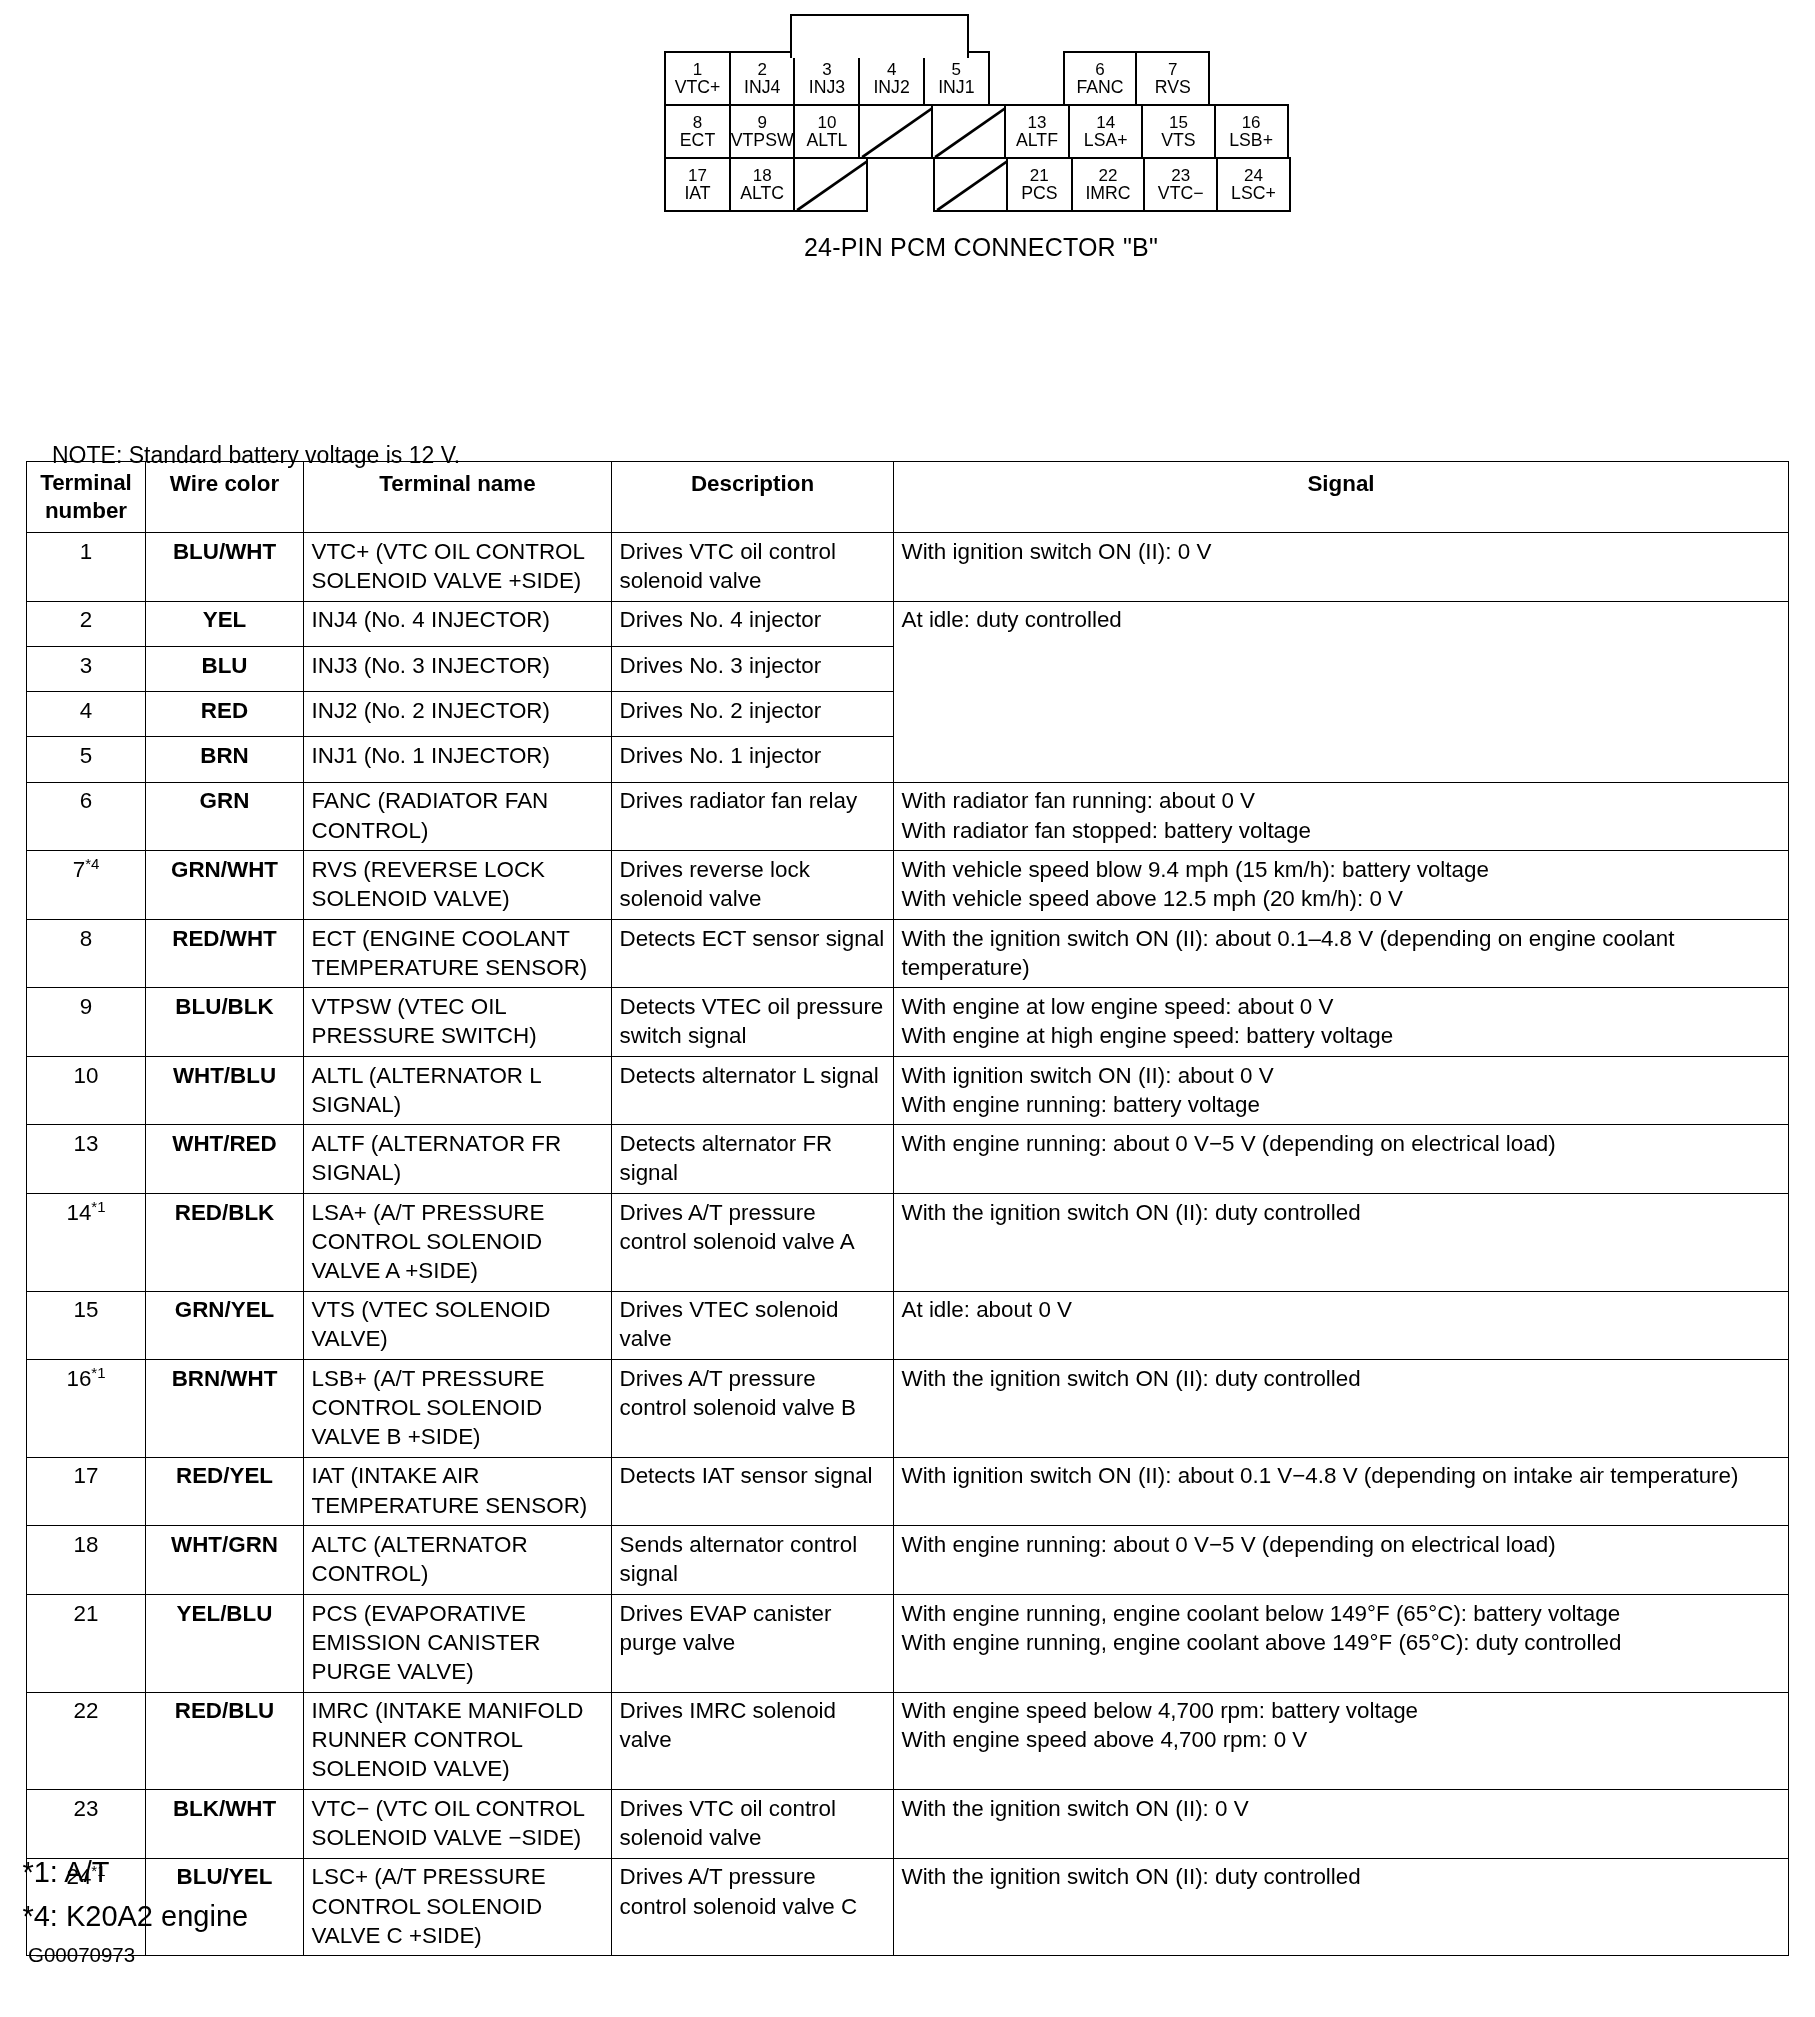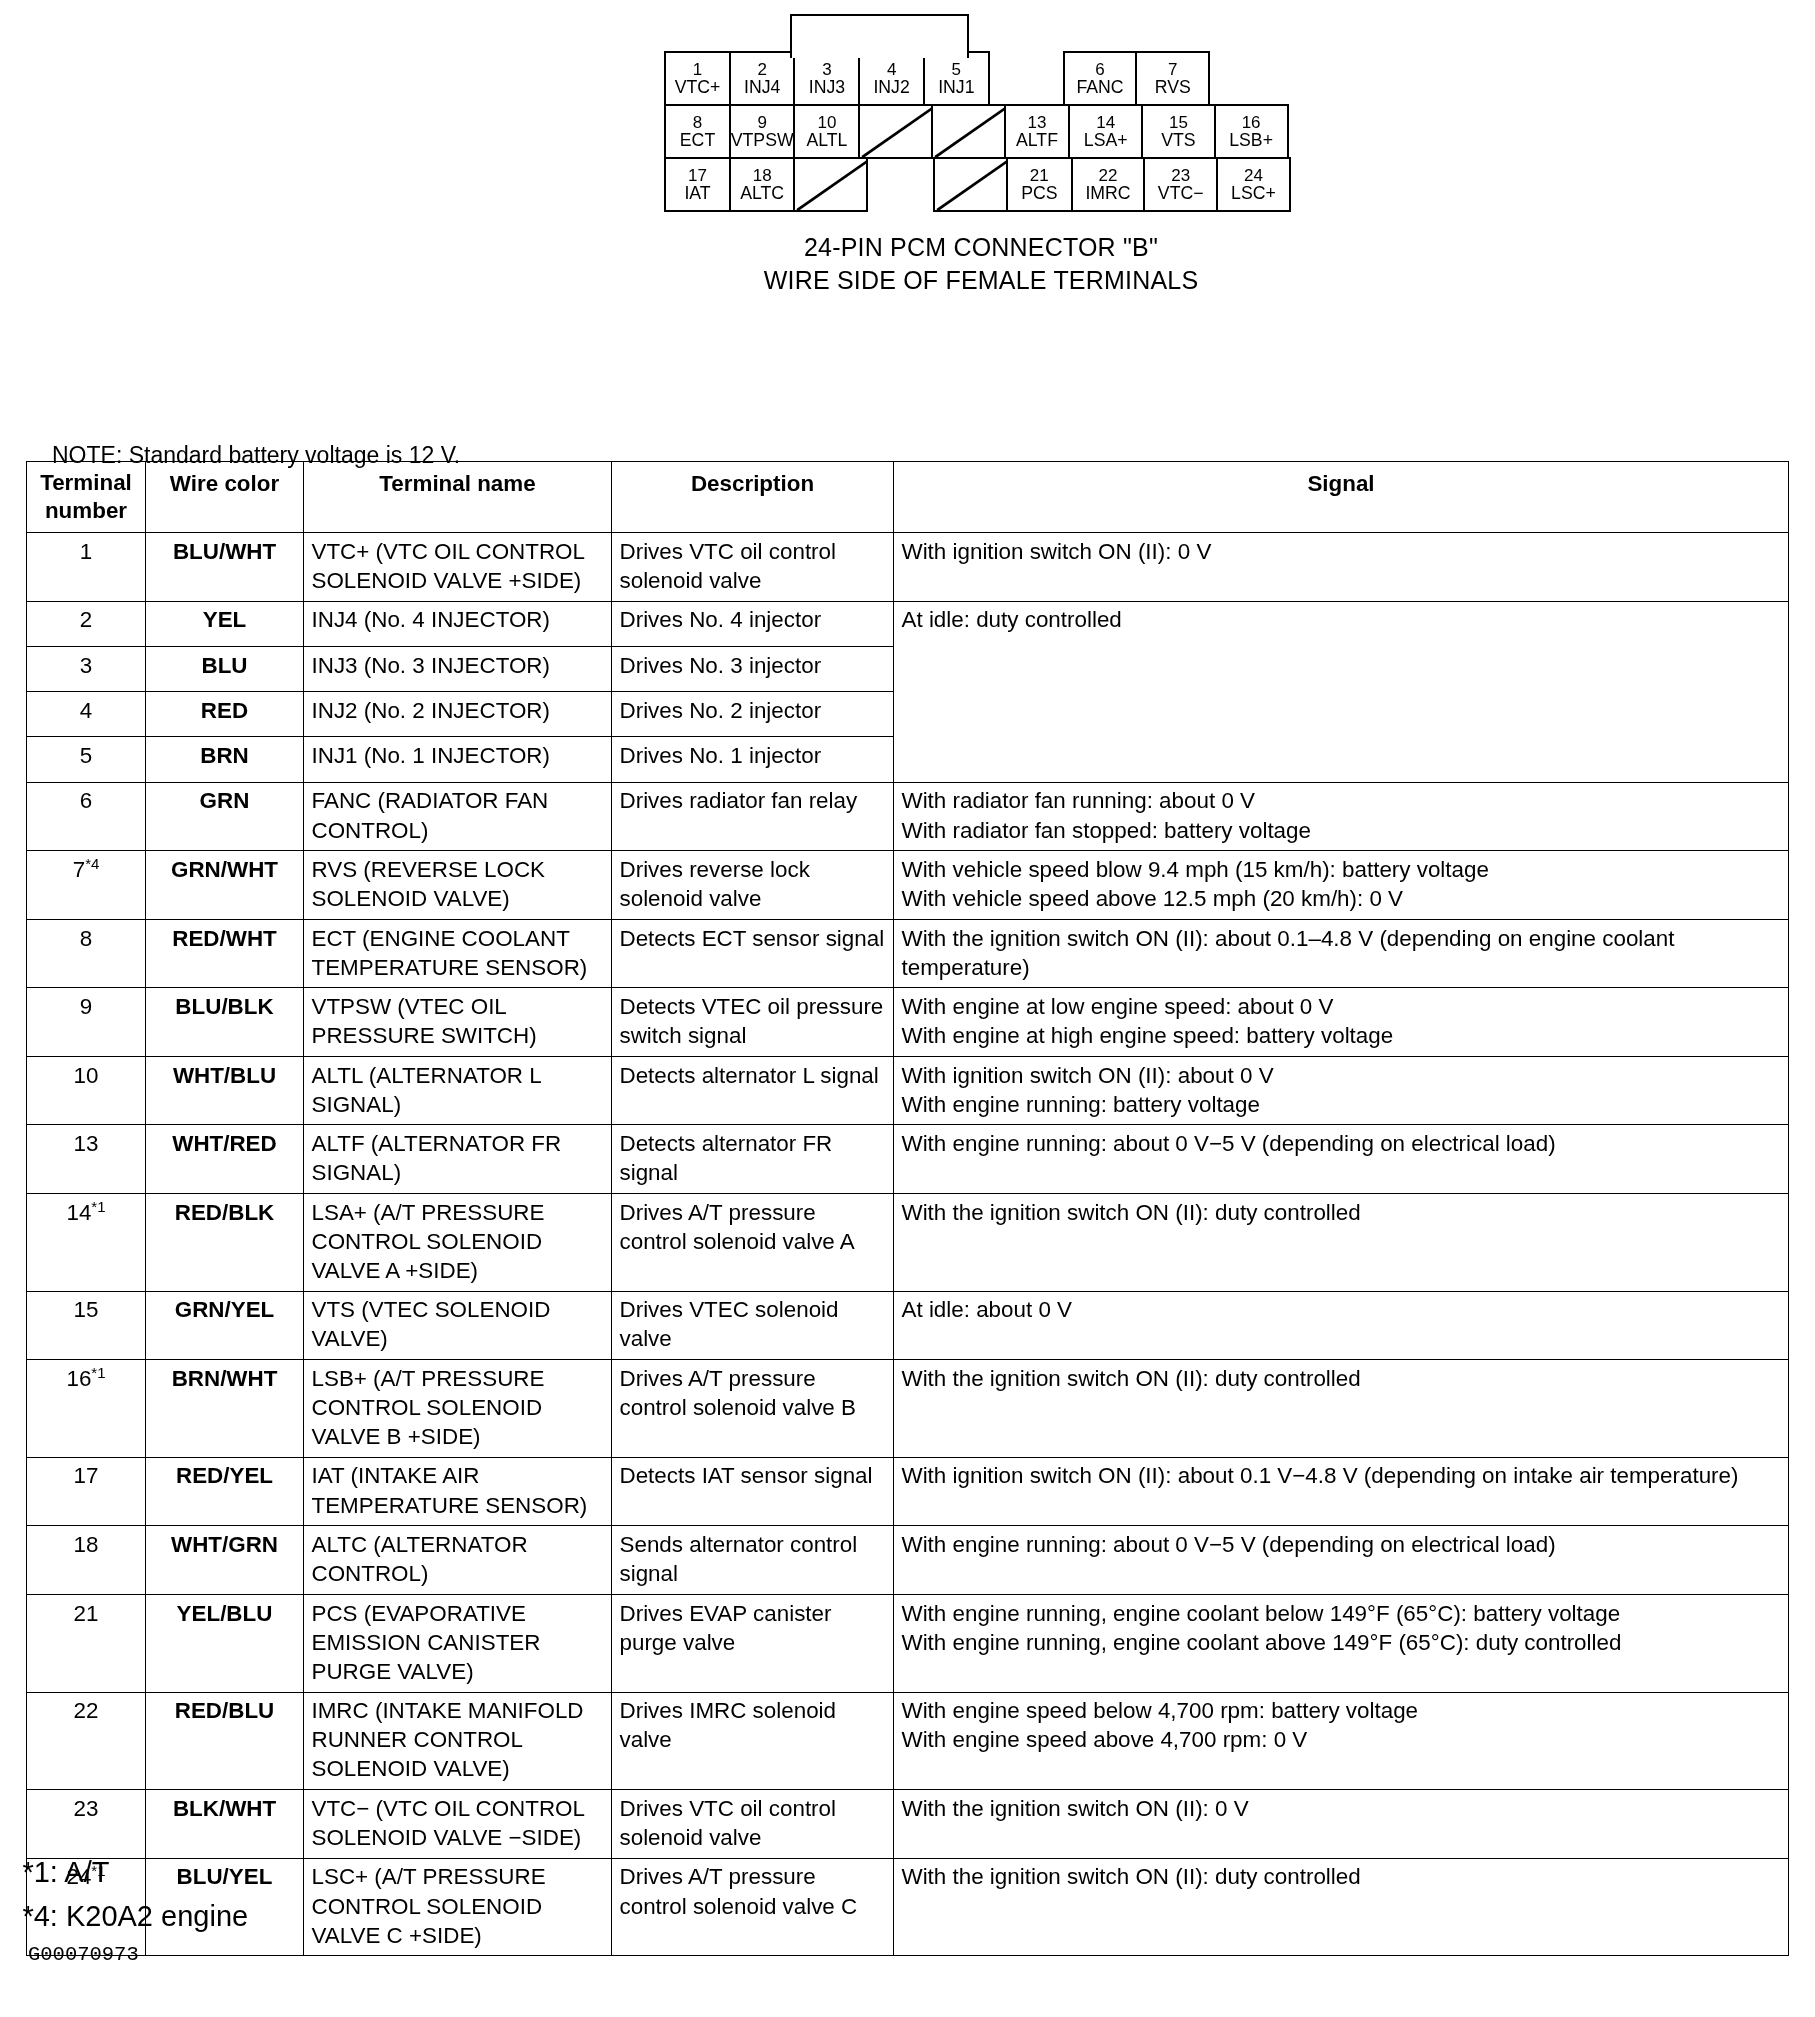--- a/index.html
+++ b/index.html
@@ -156,21 +156,21 @@
     left: 22.4px;
     top: 1850px;
     font-size: 29px;
     line-height: 1.52;
   }
   #doc-id {
     position: absolute;
     left: 28px;
     top: 1943px;
     font-size: 20.5px;
-    font-family: Liberation Mono, monospace;
+    font-family: Liberation Sans, sans-serif;
   }
 </style>
 </head>
 <body>
 
 <div id="connector-diagram">
   <div class="conn-wrap">
     <div class="conn-tab"></div>
     <div class="conn-rows" id="conn-rows">
         <div class="conn-row">
@@ -285,21 +285,20 @@
             <div class="pname">VTC−</div>
           </div>
           <div class="pin" style="width: 75px;">
             <div class="pnum">24</div>
             <div class="pname">LSC+</div>
           </div>
         </div>
       </div>
     <div class="conn-caption">
       <div>24-PIN PCM CONNECTOR "B"</div>
-      <div>WIRE SIDE OF FEMALE TERMINALS</div>
     </div>
   </div>
 </div>
 
 <div id="note-line">NOTE: Standard battery voltage is 12 V.</div>
 
 <table id="pin-table">
   <colgroup>
     <col class="c-term">
       <col class="c-wire">

